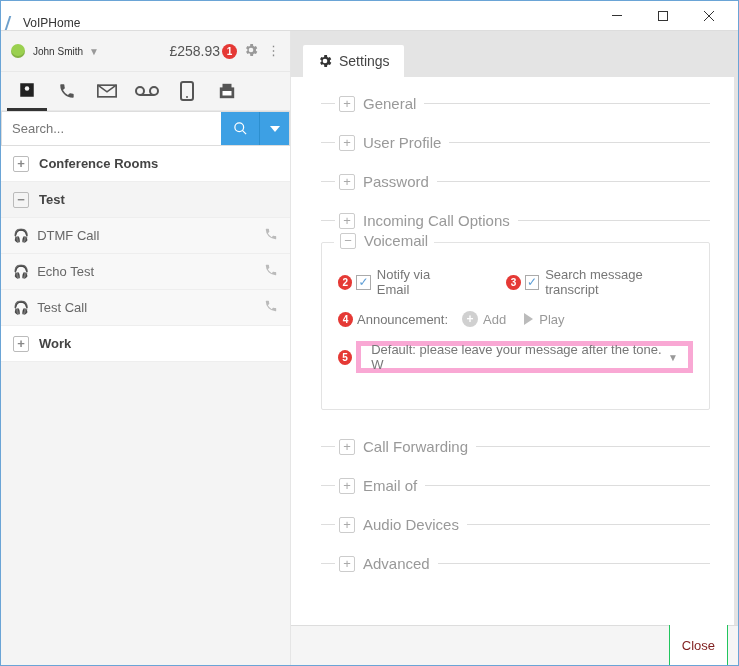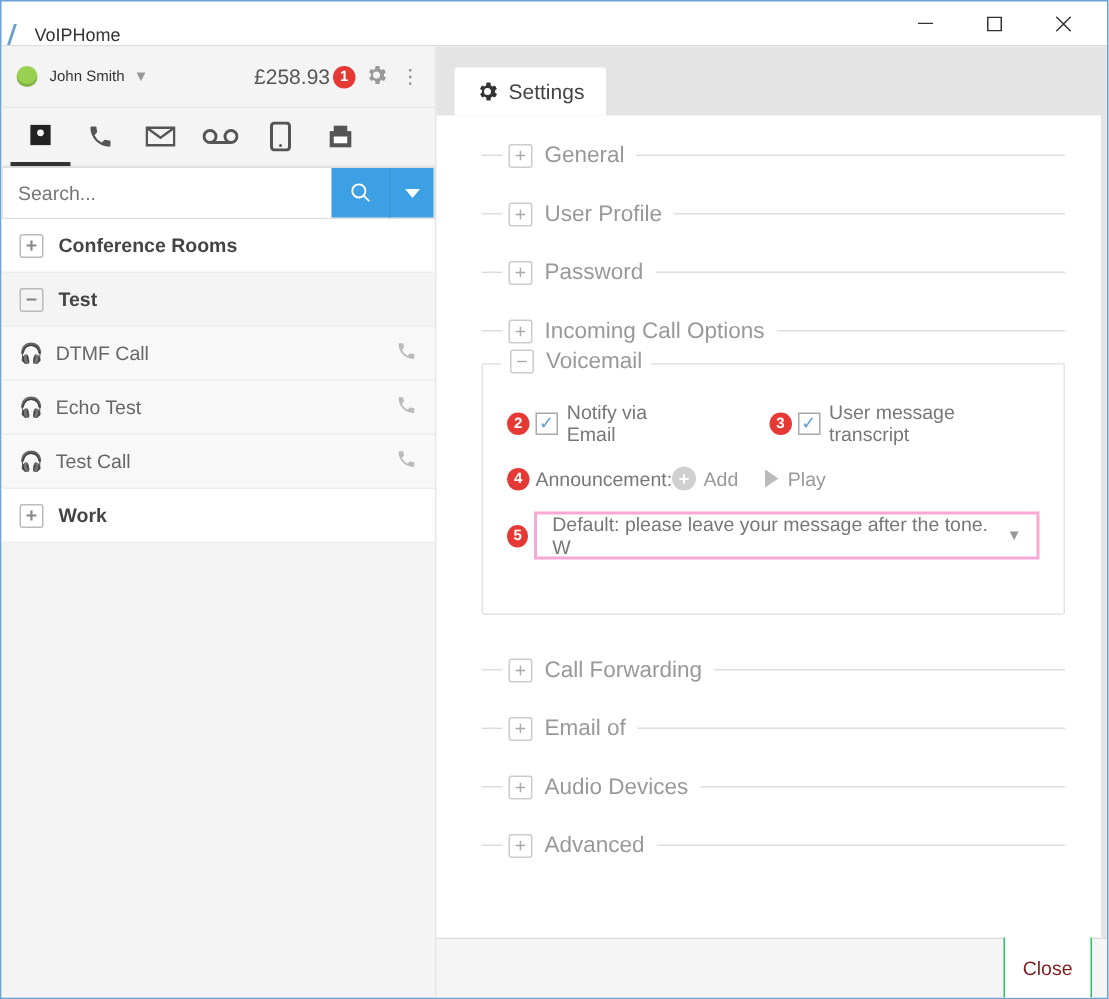--- a/index.html
+++ b/index.html
@@ -49,21 +49,21 @@
 .section-title::after{flex:1;margin-left:8px}
 .exp-box{width:16px;height:16px;border:1px solid #ccc;border-radius:2px;display:flex;align-items:center;justify-content:center;font-size:13px;color:#aaa;background:#fff;margin-right:8px}
 .vm-body{border:1px solid #e3e3e3;border-radius:2px;padding:18px 16px 22px 16px;margin-top:-9px;position:relative}
 .vm-title-abs{position:absolute;top:-11px;left:12px;background:#fff;display:flex;align-items:center;padding:0 6px;color:#999;font-size:15px}
 .row{display:flex;align-items:center;margin-bottom:14px}
 .chk{width:15px;height:15px;border:1px solid #aaa;background:#fff;display:flex;align-items:center;justify-content:center;color:#5e9ed6;font-size:12px;margin-right:6px}
 .lbl{color:#777;font-size:13px}
 .ann-btn{display:inline-flex;align-items:center;color:#999;margin-right:18px}
 .ann-btn .circ{width:16px;height:16px;border-radius:50%;background:#d0d0d0;color:#fff;display:flex;align-items:center;justify-content:center;font-size:12px;margin-right:5px;font-weight:600}
 .play-tri{width:0;height:0;border-left:9px solid #bbb;border-top:6px solid transparent;border-bottom:6px solid transparent;margin-right:6px}
-.dropdown{display:flex;align-items:center;border:2px solid #f9a8d4;height:32px;padding:0 10px;color:#777;font-size:13px;width:100%}
+.dropdown{display:flex;align-items:center;border:5px solid #f9a8d4;height:32px;padding:0 10px;color:#777;font-size:13px;width:100%}
 .dropdown .dd-chev{margin-left:auto;color:#999;font-size:10px}
 .submit{display:block;margin:14px auto 0;background:#9e9e9e;color:#fff;border:0;padding:8px 18px;font-size:14px}
 .footer{height:40px;background:#f5f5f5;border-top:1px solid #ddd;display:flex;align-items:center;justify-content:flex-end;padding:0 10px}
 .close-btn{border:1px solid #22c55e;background:#fff;padding:14px 12px;font-size:13px;color:#7f1d1d}
 .callout{position:absolute;display:inline-flex;align-items:center;justify-content:center;width:15px;height:15px;border-radius:50%;background:#e53935;color:#fff;font-size:10px;font-weight:700;z-index:5}
 </style>
 </head>
 <body>
 
 <div class="title-bar">
@@ -236,26 +236,26 @@
               <span>Voicemail</span>
             </div>
 
           <div class="row" style="margin-top:6px">
             <span class="callout" style="position:static;margin-right:4px">2</span>
             <span class="chk">✓</span>
             <span class="lbl">Notify via Email</span>
             <span style="width:46px"></span>
             <span class="callout" style="position:static;margin-right:4px">3</span>
             <span class="chk">✓</span>
-            <span class="lbl">User message transcript</span>
+            <span class="lbl">Search message transcript</span>
           </div>
 
           <div class="row">
             <span class="callout" style="position:static;margin-right:4px">4</span>
-            <span class="lbl" style="">Announcement:</span>
+            <span class="lbl" style="margin-right:14px">Announcement:</span>
             <span class="ann-btn">
                 <span class="circ">+</span>
                 <span>Add</span>
               </span>
             <span class="ann-btn">
                 <span class="play-tri"></span>
                 <span>Play</span>
               </span>
           </div>
 

